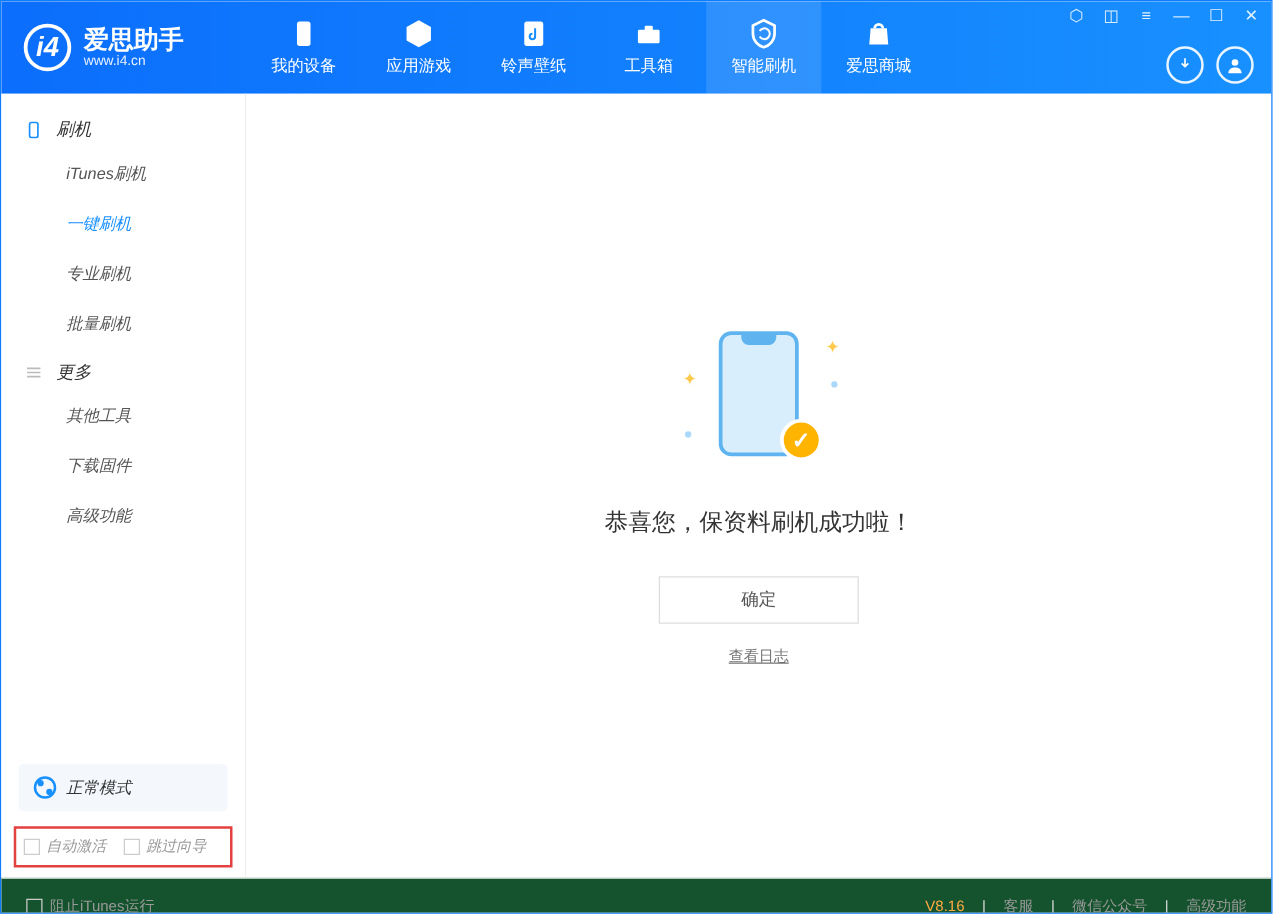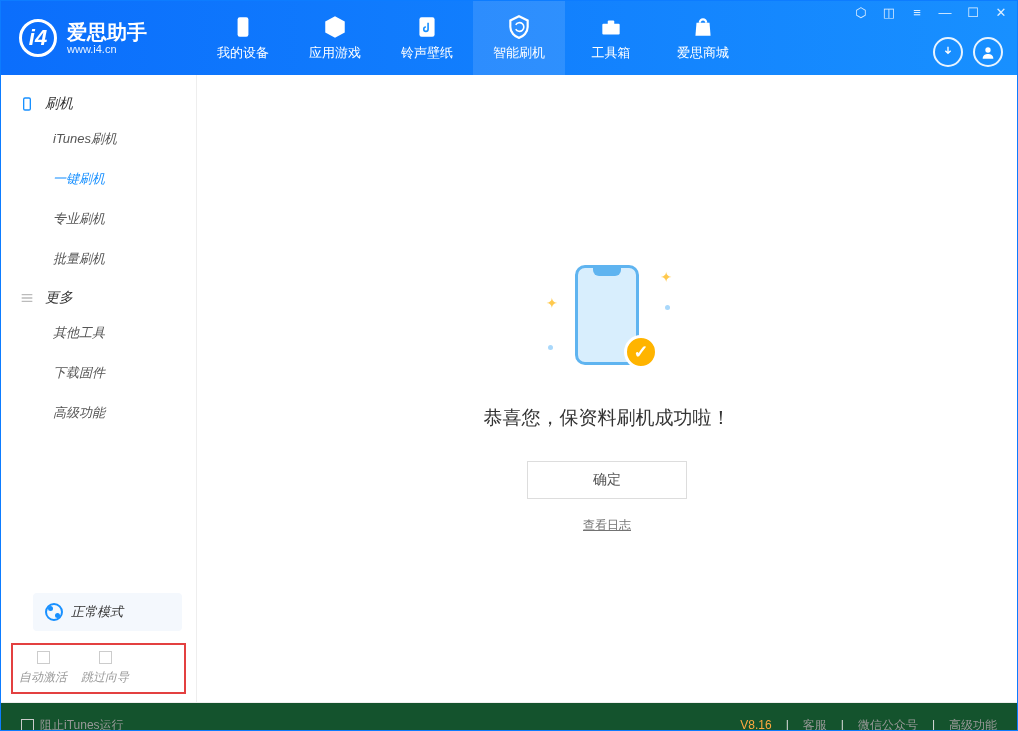--- a/index.html
+++ b/index.html
@@ -138,21 +138,21 @@
     .side-items { padding-left: 28px; }
     .side-item {
       padding: 11px 18px 11px 24px;
       font-size: 13px;
       color: #555;
       cursor: pointer;
     }
     .side-item.active { color: #1890ff; }
     .spacer { flex: 1; }
     .device-boxes {
-      padding: 0 14px 12px 32px;
+      padding: 0 14px 12px 14px;
     }
     .device-box {
       background: #f4f8fd;
       border-radius: 4px;
       padding: 10px 12px;
       margin-top: 8px;
       font-size: 13px;
       color: #333;
     }
     .device-box .mode {
@@ -204,21 +204,20 @@
       display: flex;
       gap: 14px;
     }
     .chk {
       display: flex;
       align-items: center;
       gap: 5px;
       font-size: 12px;
       color: #999;
       cursor: pointer;
-      flex-direction: column;
     }
     .chk-box {
       width: 13px; height: 13px;
       border: 1px solid #ccc;
     }
     .main {
       flex: 1;
       position: relative;
       background: #fff;
     }
@@ -351,33 +350,33 @@
         </svg>
       <span>应用游戏</span>
     </div>
     <div class="tab">
       <svg class="tab-icon" viewBox="0 0 24 24">
           <rect x="5" y="3" width="14" height="18" rx="2" fill="#fff"></rect>
           <path d="M13 8 L13 14 A2 2 0 1 1 11 12" stroke="#1890ff" fill="none" stroke-width="1.5"></path>
         </svg>
       <span>铃声壁纸</span>
     </div>
+    <div class="tab">
+      <svg class="tab-icon" viewBox="0 0 24 24">
+          <rect x="4" y="9" width="16" height="10" rx="1" fill="#fff"></rect>
+          <rect x="9" y="6" width="6" height="4" rx="1" fill="#fff"></rect>
+        </svg>
+      <span>工具箱</span>
+    </div>
     <div class="tab active">
       <svg class="tab-icon" viewBox="0 0 24 24">
           <path d="M12 2 L20 6 L20 12 C20 17 16 21 12 22 C8 21 4 17 4 12 L4 6 Z" fill="none" stroke="#fff" stroke-width="2"></path>
           <path d="M9 10 A4 4 0 1 1 9 14" fill="none" stroke="#fff" stroke-width="1.5"></path>
         </svg>
       <span>智能刷机</span>
-    </div>
-    <div class="tab">
-      <svg class="tab-icon" viewBox="0 0 24 24">
-          <rect x="4" y="9" width="16" height="10" rx="1" fill="#fff"></rect>
-          <rect x="9" y="6" width="6" height="4" rx="1" fill="#fff"></rect>
-        </svg>
-      <span>工具箱</span>
     </div>
     <div class="tab">
       <svg class="tab-icon" viewBox="0 0 24 24">
           <path d="M6 8 L18 8 L19 20 L5 20 Z" fill="#fff"></path>
           <path d="M9 8 A3 3 0 0 1 15 8" fill="none" stroke="#fff" stroke-width="2"></path>
         </svg>
       <span>爱思商城</span>
     </div>
   </div>
   <div class="win-controls">

